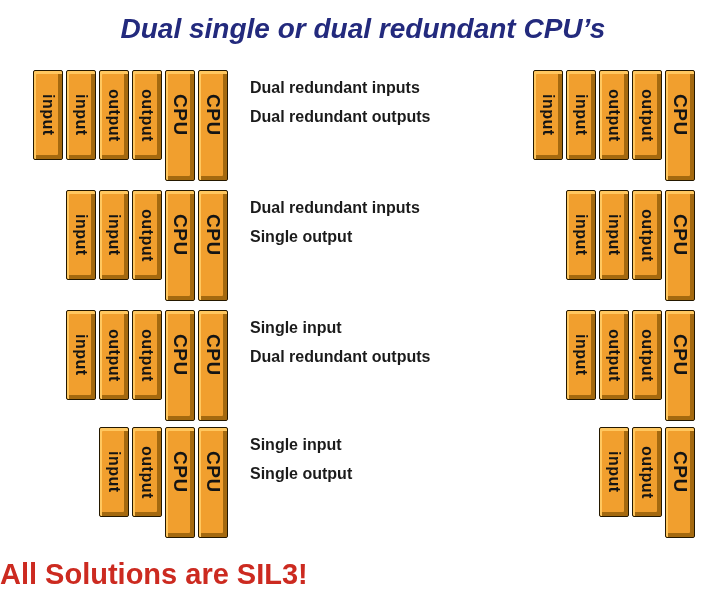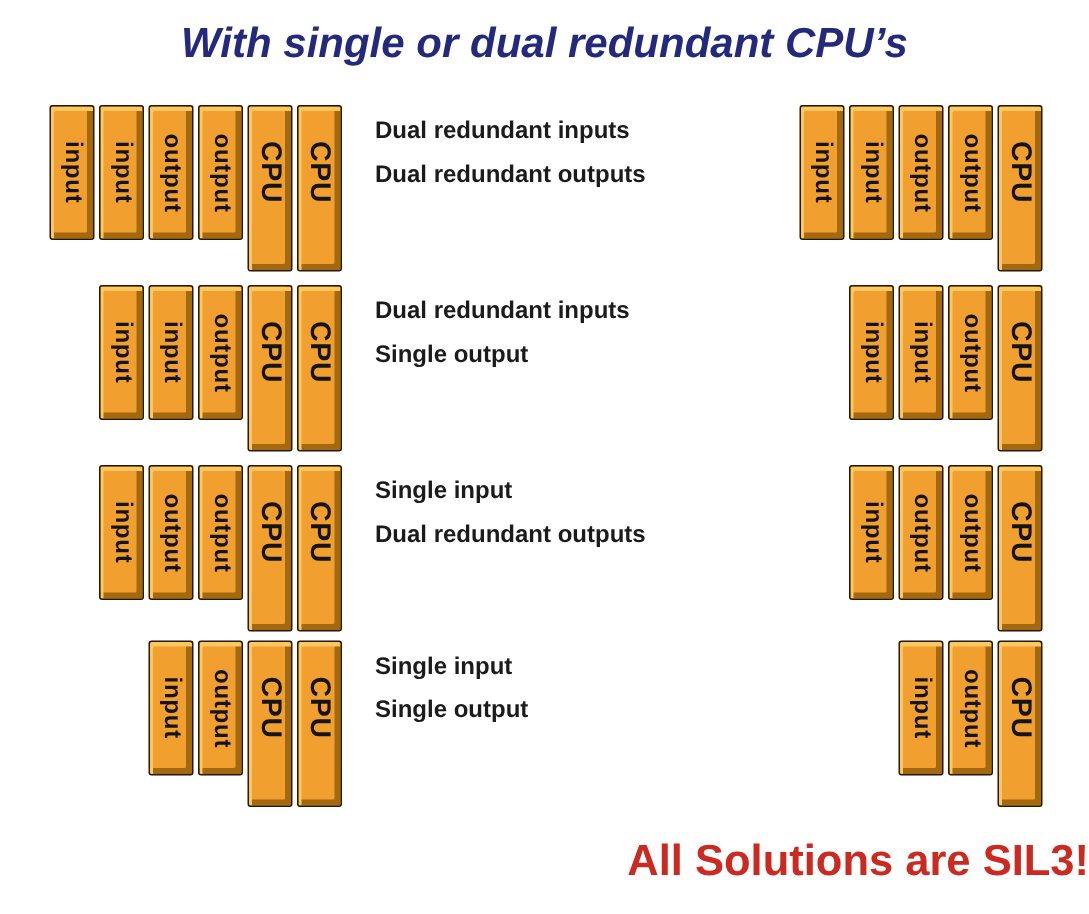--- a/index.html
+++ b/index.html
@@ -39,30 +39,30 @@
     font-weight:bold;color:var(--block-text,#141414);
     font-size:16px;letter-spacing:0.5px;line-height:1;
   }
   .cpu .block-text{font-size:19px;padding-bottom:22px;}
   .config-label{
     position:absolute;left:250px;top:3px;
     font-size:16px;font-weight:bold;line-height:29px;
     color:var(--label-text,#1b1b1b);white-space:nowrap;
   }
   .footer{
-    position:absolute;top:558px;left:0;width:100%;text-align:right;
+    position:absolute;top:558px;left:0;width:100%;text-align:left;
     font-size:29px;font-weight:bold;
     color:var(--footer-color,#cc2a20);
   }
 </style>
 </head>
 <body>
 
 <div class="page">
-  <div class="title">With single or dual redundant CPU’s</div>
+  <div class="title">Dual single or dual redundant CPU’s</div>
   <div class="rows">
       <div class="row">
         <div class="group group-left">
           <div class="block io">
             <span class="block-text">input</span>
           </div>
           <div class="block io">
             <span class="block-text">input</span>
           </div>
           <div class="block io">

